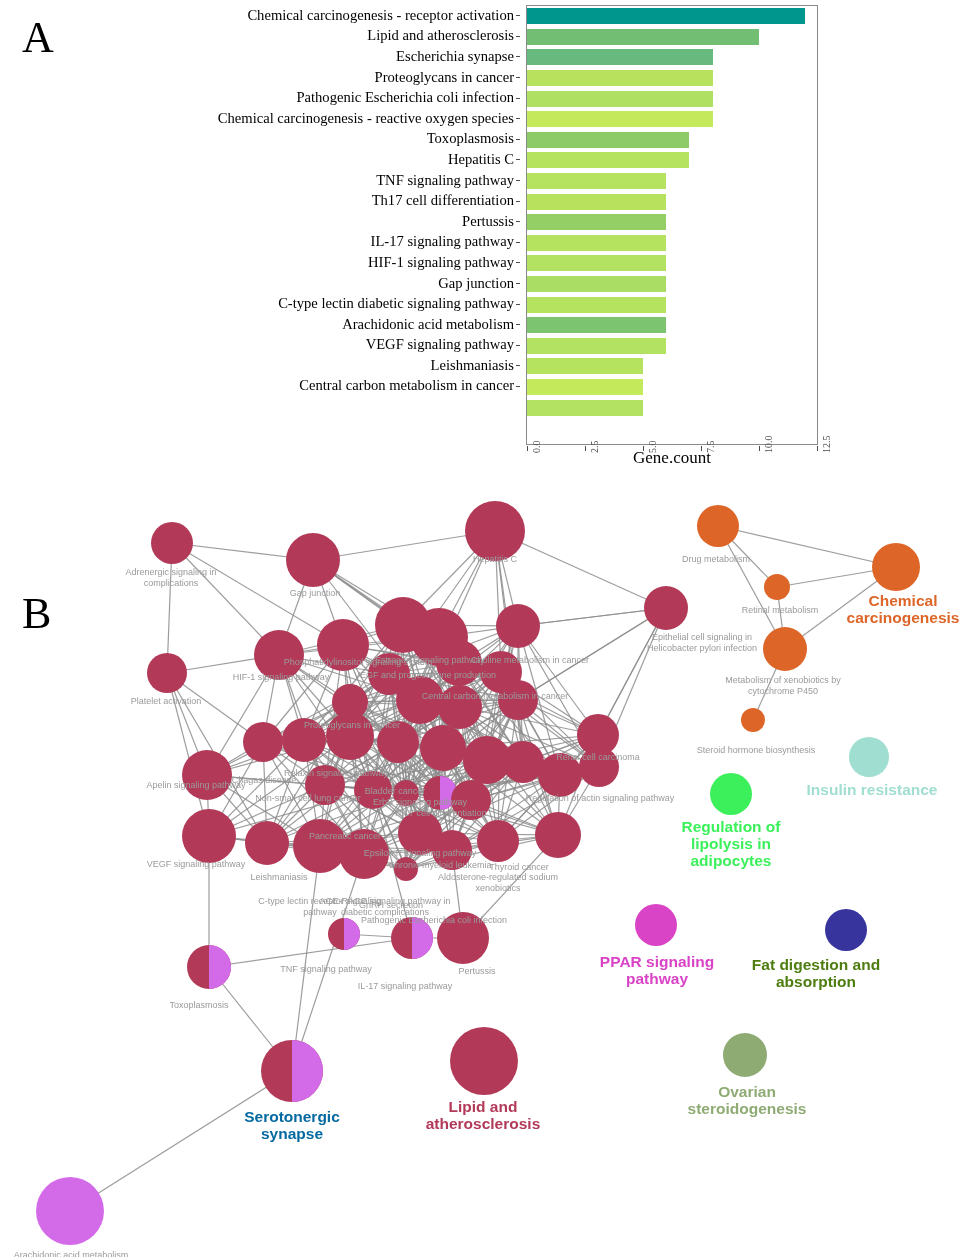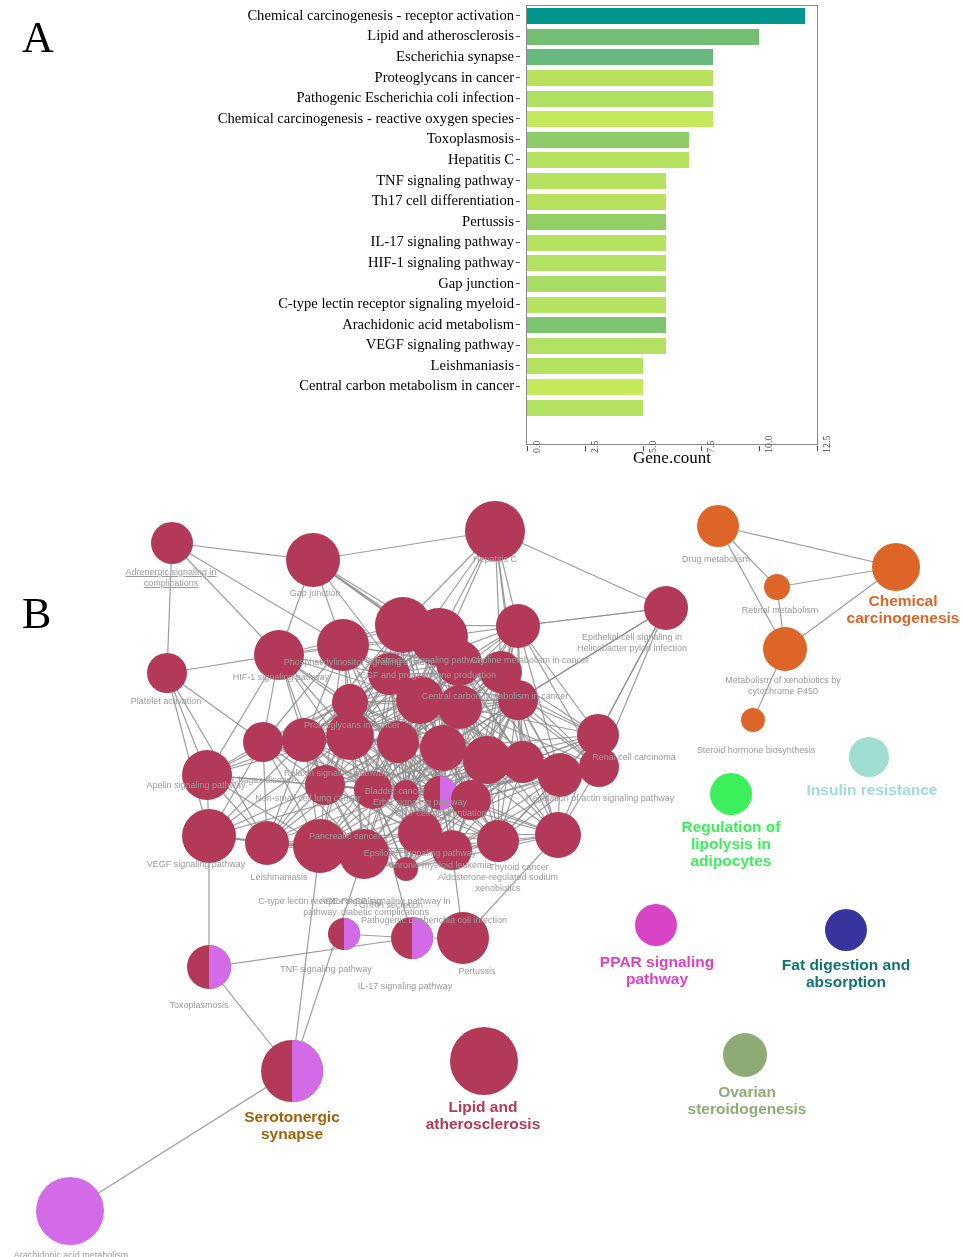--- a/index.html
+++ b/index.html
@@ -71,21 +71,21 @@
       <div class="cat">Pathogenic Escherichia coli infection</div>
       <div class="cat">Chemical carcinogenesis - reactive oxygen species</div>
       <div class="cat">Toxoplasmosis</div>
       <div class="cat">Hepatitis C</div>
       <div class="cat">TNF signaling pathway</div>
       <div class="cat">Th17 cell differentiation</div>
       <div class="cat">Pertussis</div>
       <div class="cat">IL-17 signaling pathway</div>
       <div class="cat">HIF-1 signaling pathway</div>
       <div class="cat">Gap junction</div>
-      <div class="cat">C-type lectin receptor signaling myeloid</div>
+      <div class="cat">C-type lectin diabetic signaling pathway</div>
       <div class="cat">Arachidonic acid metabolism</div>
       <div class="cat">VEGF signaling pathway</div>
       <div class="cat">Leishmaniasis</div>
       <div class="cat">Central carbon metabolism in cancer</div>
     </div>
 
   <div id="plotBox"></div>
   <div id="bars">
       <div class="barrow">
         <div class="bar" style="width: 278.4px; background: rgb(0, 150, 141);"></div>
@@ -803,21 +803,21 @@
       <g>
         <circle cx="846" cy="445" r="21" fill="#37349e"></circle>
       </g>
       <g>
         <circle cx="745" cy="570" r="22" fill="#8fab74"></circle>
       </g>
       <g>
         <circle cx="70" cy="726" r="34" fill="#d36ae8"></circle>
       </g>
     </svg>
-<div class="netlabel" style="left: 171px; top: 82px; text-decoration: underline;">
+<div class="netlabel" style="left: 171px; top: 82px;">
       <div>Adrenergic signaling in</div>
       <div>complications</div>
     </div>
     <div class="netlabel" style="left: 315px; top: 103px;">
       <div>Gap junction</div>
     </div>
     <div class="netlabel" style="left: 495px; top: 69px;">
       <div>Hepatitis C</div>
     </div>
     <div class="netlabel" style="left: 166px; top: 211px;">
@@ -834,21 +834,21 @@
     </div>
     <div class="netlabel" style="left: 530px; top: 170px;">
       <div>Choline metabolism in cancer</div>
     </div>
     <div class="netlabel" style="left: 425px; top: 185px;">
       <div>VEGF and progesterone production</div>
     </div>
     <div class="netlabel" style="left: 495px; top: 206px;">
       <div>Central carbon metabolism in cancer</div>
     </div>
-    <div class="netlabel" style="left: 632px; top: 147px;">
+    <div class="netlabel" style="left: 702px; top: 147px;">
       <div>Epithelial cell signaling in</div>
       <div>Helicobacter pylori infection</div>
     </div>
     <div class="netlabel" style="left: 716px; top: 69px;">
       <div>Drug metabolism</div>
     </div>
     <div class="netlabel" style="left: 780px; top: 120px;">
       <div>Retinal metabolism</div>
     </div>
     <div class="netlabel" style="left: 783px; top: 190px;">
@@ -872,21 +872,21 @@
     </div>
     <div class="netlabel" style="left: 395px; top: 301px;">
       <div>Bladder cancer</div>
     </div>
     <div class="netlabel" style="left: 420px; top: 312px;">
       <div>ErbB signaling pathway</div>
     </div>
     <div class="netlabel" style="left: 440px; top: 323px;">
       <div>Th17 cell differentiation</div>
     </div>
-    <div class="netlabel" style="left: 598px; top: 267px; margin-left: 36px;">
+    <div class="netlabel" style="left: 598px; top: 267px;">
       <div>Renal cell carcinoma</div>
     </div>
     <div class="netlabel" style="left: 600px; top: 308px;">
       <div>Regulation of actin signaling pathway</div>
     </div>
     <div class="netlabel" style="left: 308px; top: 308px;">
       <div>Non-small cell lung cancer</div>
     </div>
     <div class="netlabel" style="left: 196px; top: 374px;">
       <div>VEGF signaling pathway</div>
@@ -948,29 +948,29 @@
     </div>
     <div class="biglabel" style="left: 731px; top: 333px; color: rgb(59, 240, 90);">
       <div>Regulation of</div>
       <div>lipolysis in</div>
       <div>adipocytes</div>
     </div>
     <div class="biglabel" style="left: 657px; top: 468px; color: rgb(217, 67, 198);">
       <div>PPAR signaling</div>
       <div>pathway</div>
     </div>
-    <div class="biglabel" style="left: 846px; top: 471px; color: #0f766e;">
+    <div class="biglabel" style="left: 816px; top: 471px; color: #4d7c0f;">
       <div>Fat digestion and</div>
       <div>absorption</div>
     </div>
     <div class="biglabel" style="left: 747px; top: 598px; color: rgb(143, 171, 116);">
       <div>Ovarian</div>
       <div>steroidogenesis</div>
     </div>
-    <div class="biglabel" style="left: 292px; top: 623px; color: #a16207;">
+    <div class="biglabel" style="left: 292px; top: 623px; color: #0369a1;">
       <div>Serotonergic</div>
       <div>synapse</div>
     </div>
     <div class="biglabel" style="left: 483px; top: 613px; color: rgb(178, 58, 88);">
       <div>Lipid and</div>
       <div>atherosclerosis</div>
     </div>
   </div>
 
 </body></html>

